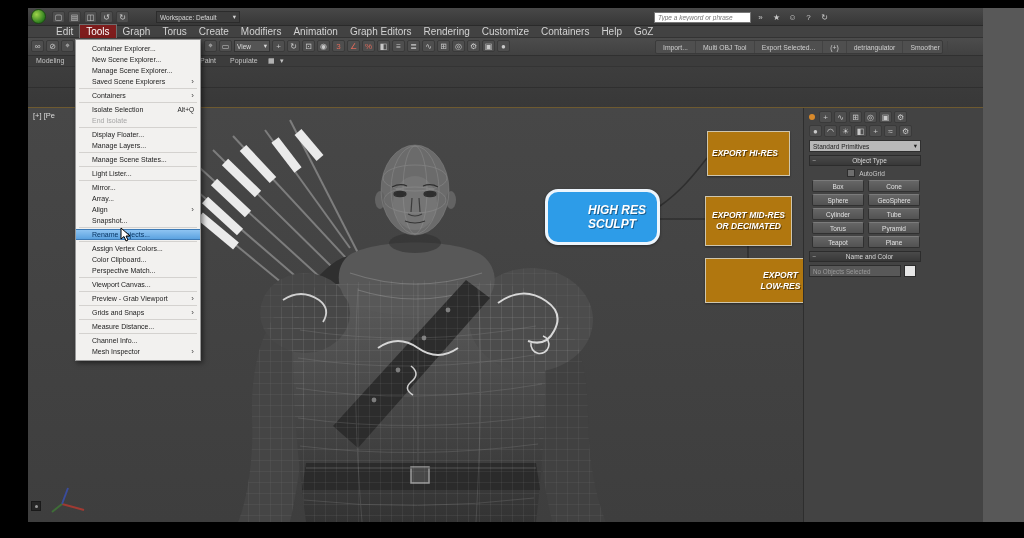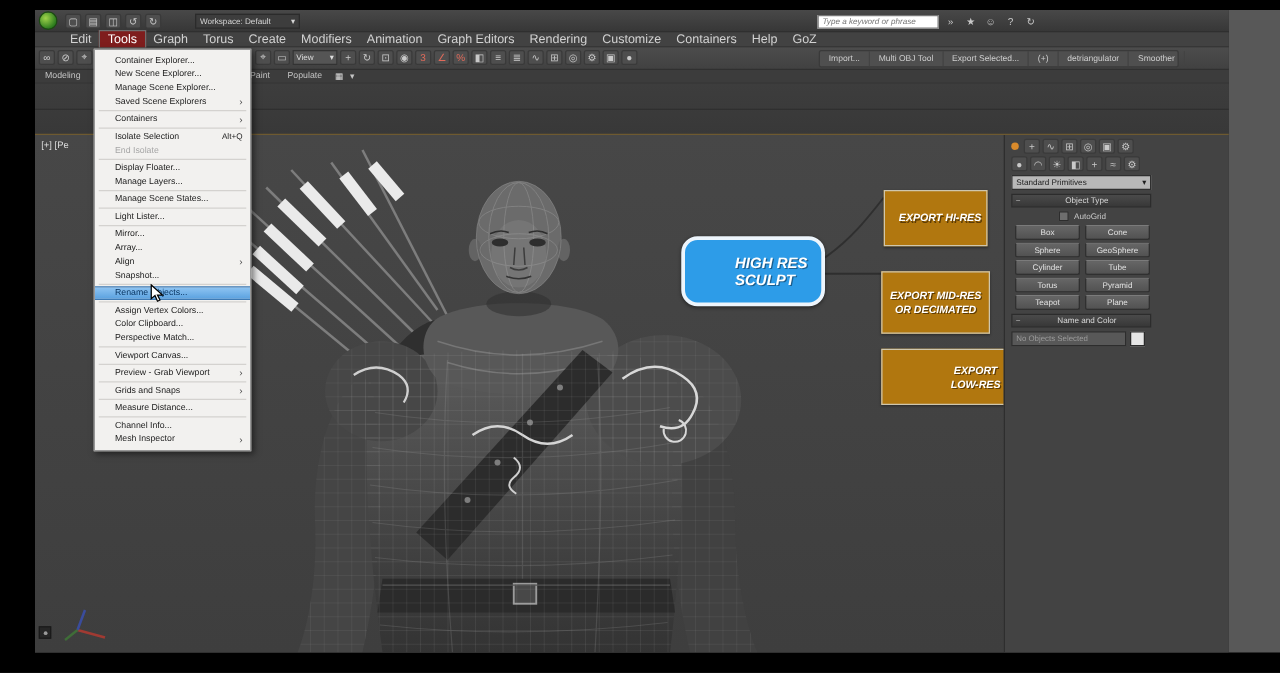--- a/index.html
+++ b/index.html
@@ -56,21 +56,21 @@
   .vp-dot{position:absolute;left:3px;top:393px;width:10px;height:10px;background:#262626;border:1px solid #1a1a1a;
           display:flex;align-items:center;justify-content:center;}
   .vp-dot::after{content:"";width:3px;height:3px;border-radius:50%;background:#9a9a9a;}
 
   
   .callout-blue{position:absolute;left:517px;top:81px;width:115px;height:56px;background:#2d9ce8;
                 border:3px solid #edf5fc;border-radius:13px;display:flex;align-items:center;justify-content:center;
                 box-shadow:0 1px 3px rgba(0,0,0,.4);}
   .callout-blue span{font-size:12px;font-weight:bold;font-style:italic;color:#fff;text-shadow:1px 1px 0 #1b5e8f;margin-left:40px;}
   .callout-orange{position:absolute;background:#b1770f;border:1px solid #cfc6ad;display:flex;align-items:center;
-                  justify-content:flex-end;text-align:center;box-shadow:0 1px 2px rgba(0,0,0,.4);margin-top:21px;}
+                  justify-content:flex-start;text-align:center;box-shadow:0 1px 2px rgba(0,0,0,.4);}
   .callout-orange span{font-size:8.5px;font-weight:bold;font-style:italic;color:#fff;text-shadow:1px 1px 0 #5d3c05;
                        line-height:1.25;padding:0 4px;}
   .co-hi{left:679px;top:23px;width:83px;height:45px;}
   .co-mid{left:677px;top:88px;width:87px;height:50px;}
   .co-low{left:677px;top:150px;width:103px;height:45px;padding-left:48px;}
 
   
   .cmd-panel{position:absolute;left:775px;top:0;width:180px;height:414px;background:#434343;border-left:1px solid #2e2e2e;}
   .cp-col{position:absolute;left:5px;top:3px;width:114px;}
   .cp-row{display:flex;gap:2px;align-items:center;margin-bottom:2px;}

